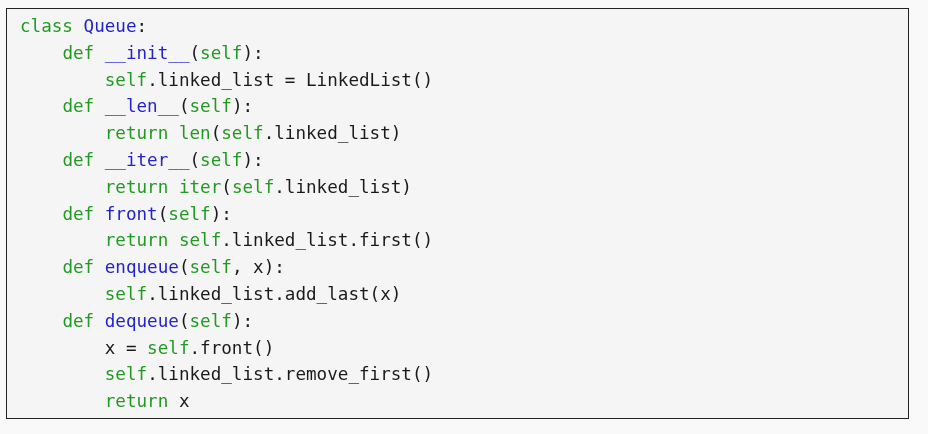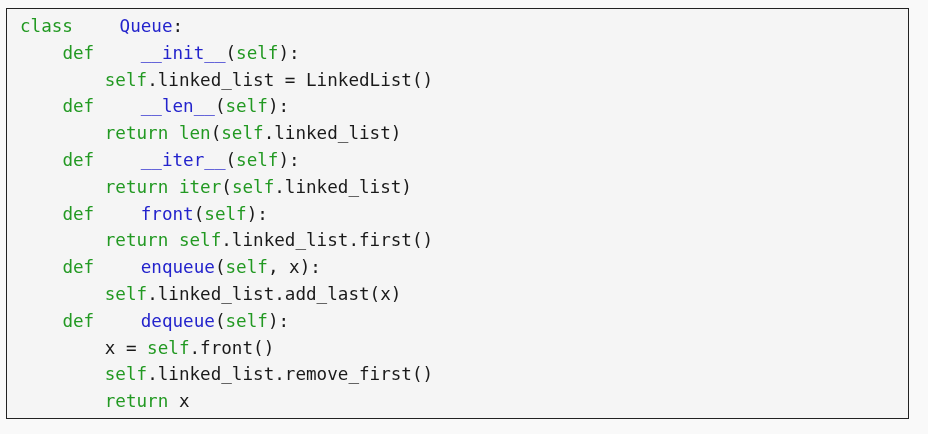--- a/index.html
+++ b/index.html
@@ -27,21 +27,21 @@
     margin: 0;
     font-family: "DejaVu Sans Mono", "Liberation Mono", monospace;
     font-size: 17.6px;
     line-height: 26.8px;
     white-space: pre;
     color: var(--pl, #1a1a1a);
   }
   .code-line { white-space: pre; }
   .kw { color: var(--kw, #229922); }
   .bi { color: var(--kw, #229922); }
-  .nm { color: var(--nm, #2323cc); margin-left: 36px; }
+  .nm { color: var(--nm, #2323cc); }
   .pl { color: var(--pl, #1a1a1a); }
 </style>
 </head>
 <body>
 
 <div class="code-box">
   <pre class="code-pre" id="code"><div class="code-line"><span class="kw">class</span><span class="pl"> </span><span class="nm">Queue</span><span class="pl">:</span></div><div class="code-line"><span class="pl">    </span><span class="kw">def</span><span class="pl"> </span><span class="nm">__init__</span><span class="pl">(</span><span class="bi">self</span><span class="pl">):</span></div><div class="code-line"><span class="pl">        </span><span class="bi">self</span><span class="pl">.linked_list = LinkedList()</span></div><div class="code-line"><span class="pl">    </span><span class="kw">def</span><span class="pl"> </span><span class="nm">__len__</span><span class="pl">(</span><span class="bi">self</span><span class="pl">):</span></div><div class="code-line"><span class="pl">        </span><span class="kw">return</span><span class="pl"> </span><span class="bi">len</span><span class="pl">(</span><span class="bi">self</span><span class="pl">.linked_list)</span></div><div class="code-line"><span class="pl">    </span><span class="kw">def</span><span class="pl"> </span><span class="nm">__iter__</span><span class="pl">(</span><span class="bi">self</span><span class="pl">):</span></div><div class="code-line"><span class="pl">        </span><span class="kw">return</span><span class="pl"> </span><span class="bi">iter</span><span class="pl">(</span><span class="bi">self</span><span class="pl">.linked_list)</span></div><div class="code-line"><span class="pl">    </span><span class="kw">def</span><span class="pl"> </span><span class="nm">front</span><span class="pl">(</span><span class="bi">self</span><span class="pl">):</span></div><div class="code-line"><span class="pl">        </span><span class="kw">return</span><span class="pl"> </span><span class="bi">self</span><span class="pl">.linked_list.first()</span></div><div class="code-line"><span class="pl">    </span><span class="kw">def</span><span class="pl"> </span><span class="nm">enqueue</span><span class="pl">(</span><span class="bi">self</span><span class="pl">, x):</span></div><div class="code-line"><span class="pl">        </span><span class="bi">self</span><span class="pl">.linked_list.add_last(x)</span></div><div class="code-line"><span class="pl">    </span><span class="kw">def</span><span class="pl"> </span><span class="nm">dequeue</span><span class="pl">(</span><span class="bi">self</span><span class="pl">):</span></div><div class="code-line"><span class="pl">        x = </span><span class="bi">self</span><span class="pl">.front()</span></div><div class="code-line"><span class="pl">        </span><span class="bi">self</span><span class="pl">.linked_list.remove_first()</span></div><div class="code-line"><span class="pl">        </span><span class="kw">return</span><span class="pl"> x</span></div></pre>
 </div>
 
 </body></html>

